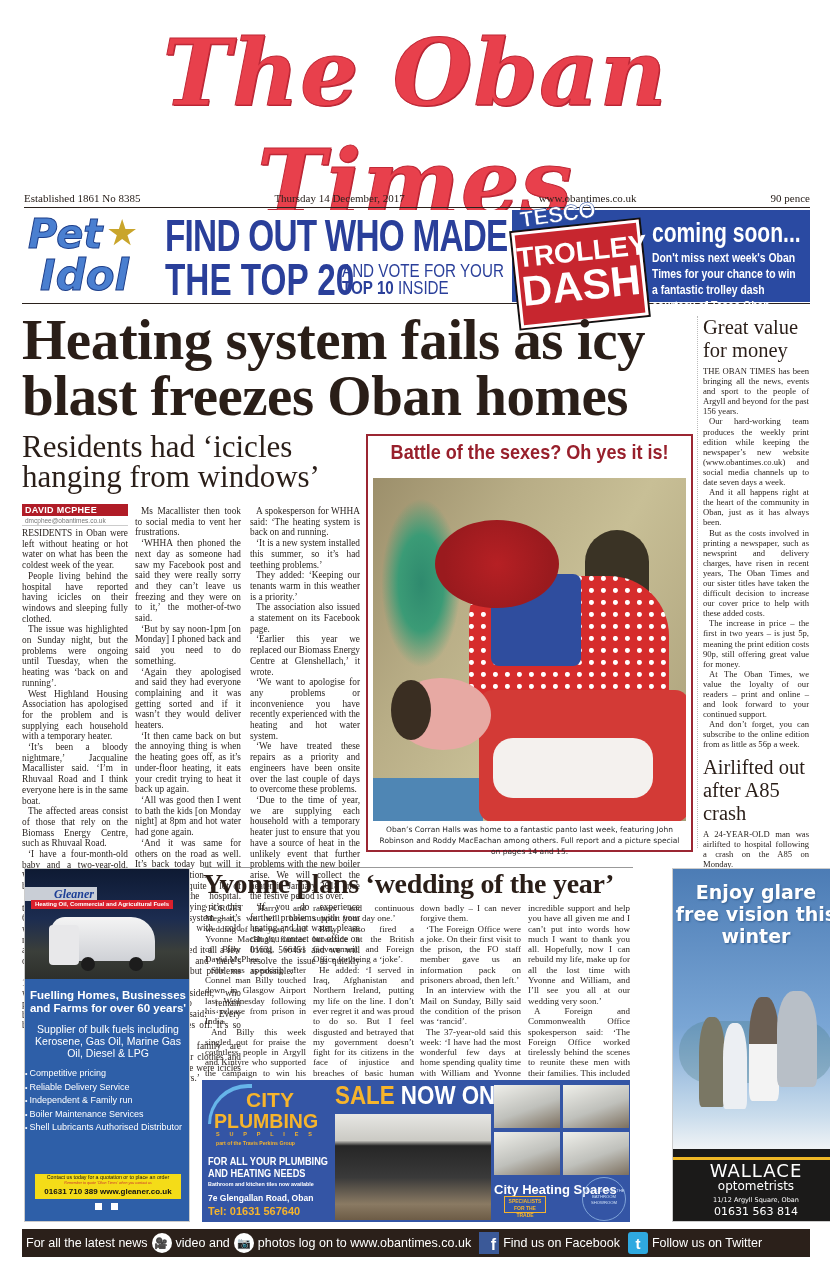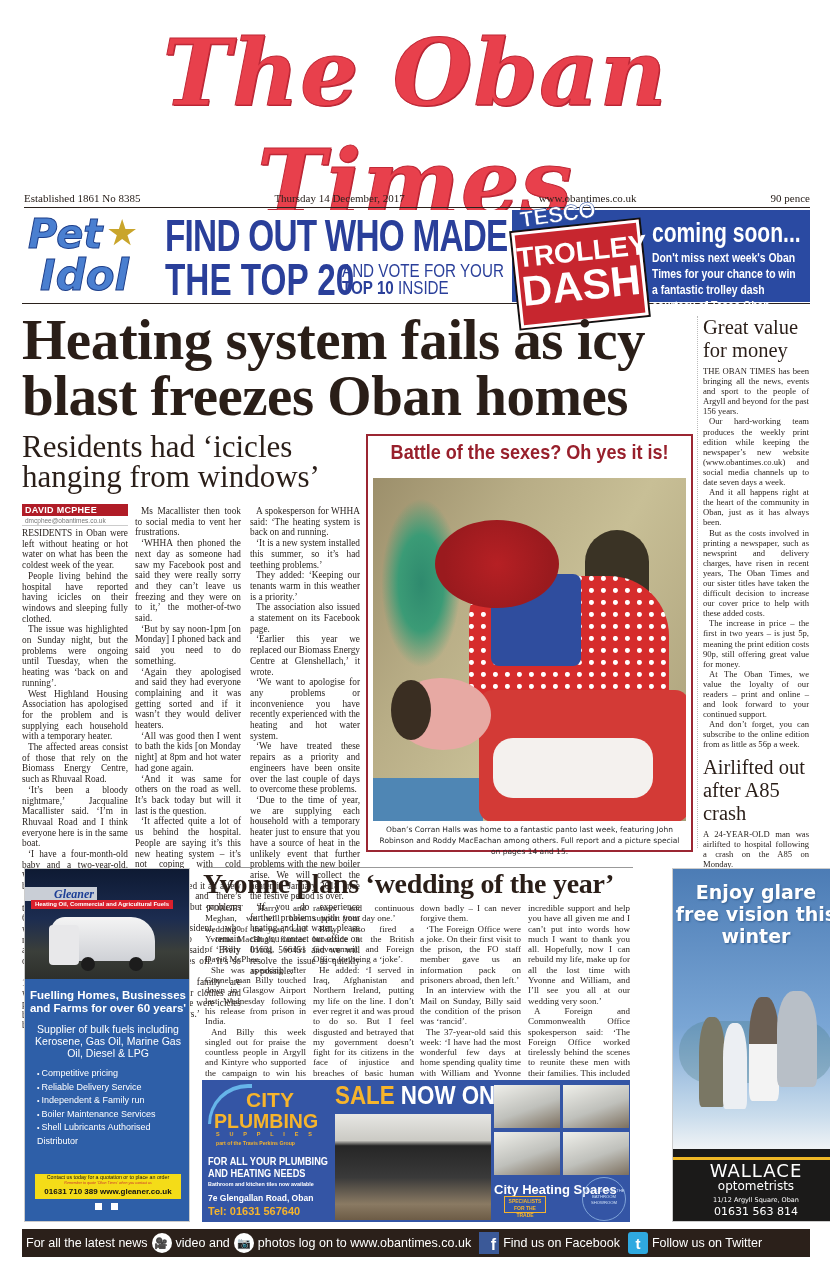--- a/index.html
+++ b/index.html
@@ -85,21 +85,21 @@
   #gleaner .photo { position: absolute; left: 0; top: 0; width: 166px; height: 110px; background: linear-gradient(180deg, #0e1a33 0%, #1c2c50 45%, #3b3f3a 75%, #2d2f2b 100%); }
   #gleaner .logo { position: absolute; left: 0; top: 18px; width: 72px; height: 14px; background: #c9ced6; font-family: "Liberation Serif", serif; font-style: italic; font-weight: bold; font-size: 12px; color: #1d3f96; text-align: right; padding-right: 3px; line-height: 14px; }
   #gleaner .tag { position: absolute; left: 6px; top: 31px; width: 142px; height: 9px; background: #d9202c; color: #fff; font-family: "Liberation Sans", sans-serif; font-weight: bold; font-size: 6px; text-align: center; line-height: 9px; white-space: nowrap; }
   #gleaner .truck { position: absolute; left: 26px; top: 48px; width: 104px; height: 44px; background: linear-gradient(180deg, #f4f4f4, #cfd1d6); border-radius: 14px 24px 4px 4px; }
   #gleaner .truck-cab { position: absolute; left: 24px; top: 56px; width: 30px; height: 40px; background: #e8e8ea; border-radius: 4px; }
   #gleaner .wheel1, #gleaner .wheel2 { position: absolute; top: 88px; width: 14px; height: 14px; border-radius: 50%; background: #1c1c1c; }
   #gleaner .wheel1 { left: 56px; } #gleaner .wheel2 { left: 104px; }
   #gleaner .body { position: absolute; left: 0; top: 116px; width: 166px; text-align: center; color: #fff; font-family: "Liberation Sans", sans-serif; }
   #gleaner .hl { font-weight: bold; font-size: 11.5px; line-height: 13px; margin: 4px 4px 8px; }
   #gleaner .sup { font-size: 10.5px; line-height: 12px; margin: 0 4px 8px; }
-  #gleaner ul { list-style: none; text-align: left; padding-left: 12px; font-size: 9px; line-height: 13.5px; }
+  #gleaner ul { list-style: none; text-align: left; font-size: 9px; line-height: 13.5px; }
   #gleaner ul li::before { content: "• "; font-size: 7px; }
   #gleaner .contact { position: absolute; left: 10px; top: 305px; width: 146px; height: 25px; background: #f4dc18; color: #111; text-align: center; font-family: "Liberation Sans", sans-serif; }
   #gleaner .contact .c1 { font-size: 5.3px; line-height: 7px; }
   #gleaner .contact .c2 { font-size: 3.6px; font-style: italic; color: #c33; line-height: 5px; }
   #gleaner .contact .c3 { font-weight: bold; font-size: 8px; line-height: 11px; white-space: nowrap; }
   #gleaner .sq { position: absolute; top: 334px; width: 7px; height: 7px; background: #fff; }
 
   #yvonne-headline { left: 203px; top: 867px; width: 430px; font-family: "Liberation Serif", serif; font-weight: bold; font-size: 28px; line-height: 30px; color: #2a1e18; white-space: nowrap; border-top: 1px solid #999; padding-top: 1px; letter-spacing: -0.3px; }
   #yv-col1 { left: 205px; top: 903px; width: 101px; }
   #yv-col2 { left: 313px; top: 903px; width: 101px; }
@@ -192,31 +192,32 @@
 <div id="byline" class="abs">
   <div class="name">DAVID MCPHEE</div>
   <div class="email">dmcphee@obantimes.co.uk</div>
 </div>
 
 <div id="lead-col1" class="abs col">
   <p class="first">RESIDENTS in Oban were left without heating or hot water on what has been the coldest week of the year.</p>
   <p>People living behind the hospital have reported having icicles on their windows and sleeping fully clothed.</p>
   <p>The issue was highlighted on Sunday night, but the problems were ongoing until Tuesday, when the heating was ‘back on and running’.</p>
   <p>West Highland Housing Association has apologised for the problem and is supplying each household with a temporary heater.</p>
+  <p>‘It’s been a bloody nightmare,’ Jacqualine Macallister said. ‘I’m in Rhuvaal Road and I think everyone here is in the same boat.</p>
   <p>The affected areas consist of those that rely on the Biomass Energy Centre, such as Rhuvaal Road.</p>
-  <p>‘It’s been a bloody nightmare,’ Jacqualine Macallister said. ‘I’m in Rhuvaal Road and I think everyone here is in the same boat.</p>
   <p>‘I have a four-month-old baby and a two-year-old. We [were] sitting with blankets and no hot water.</p>
   <p>‘I phoned the out-of-hours the other night at 6pm-6.30pm and was told they were on to it and had received other complaints and were getting someone out as soon as possible.</p>
   <p>‘I phoned again at like 11.45pm and spoke to a woman who said it most probably hadn’t been fixed because they are really busy.’</p>
 </div>
 <div id="lead-col2" class="abs col">
   <p>Ms Macallister then took to social media to vent her frustrations.</p>
   <p>‘WHHA then phoned the next day as someone had saw my Facebook post and said they were really sorry and they can’t leave us freezing and they were on to it,’ the mother-of-two said.</p>
   <p>‘But by say noon-1pm [on Monday] I phoned back and said you need to do something.</p>
   <p>‘Again they apologised and said they had everyone complaining and it was getting sorted and if it wasn’t they would deliver heaters.</p>
+  <p>‘It then came back on but the annoying thing is when the heating goes off, as it’s under-floor heating, it eats your credit trying to heat it back up again.</p>
   <p>‘All was good then I went to bath the kids [on Monday night] at 8pm and hot water had gone again.</p>
   <p>‘And it was same for others on the road as well. It’s back today but will it last is the question.</p>
   <p>‘It affected quite a lot of us behind the hospital. People are saying it’s this new heating system – it’s not coping with cold weather.</p>
   <p>‘They changed it all a few months back and there’s been nothing but problems since.’</p>
   <p>Another resident, who wished to remain anonymous, said: ‘Every year mine goes off. It’s so frustrating.</p>
   <p>‘My whole family are sleeping in our clothes and quilts and there were icicles on my windows.’</p>
 </div>
 <div id="lead-col3" class="abs col">
   <p>A spokesperson for WHHA said: ‘The heating system is back on and running.</p>
   <p>‘It is a new system installed this summer, so it’s had teething problems.’</p>

